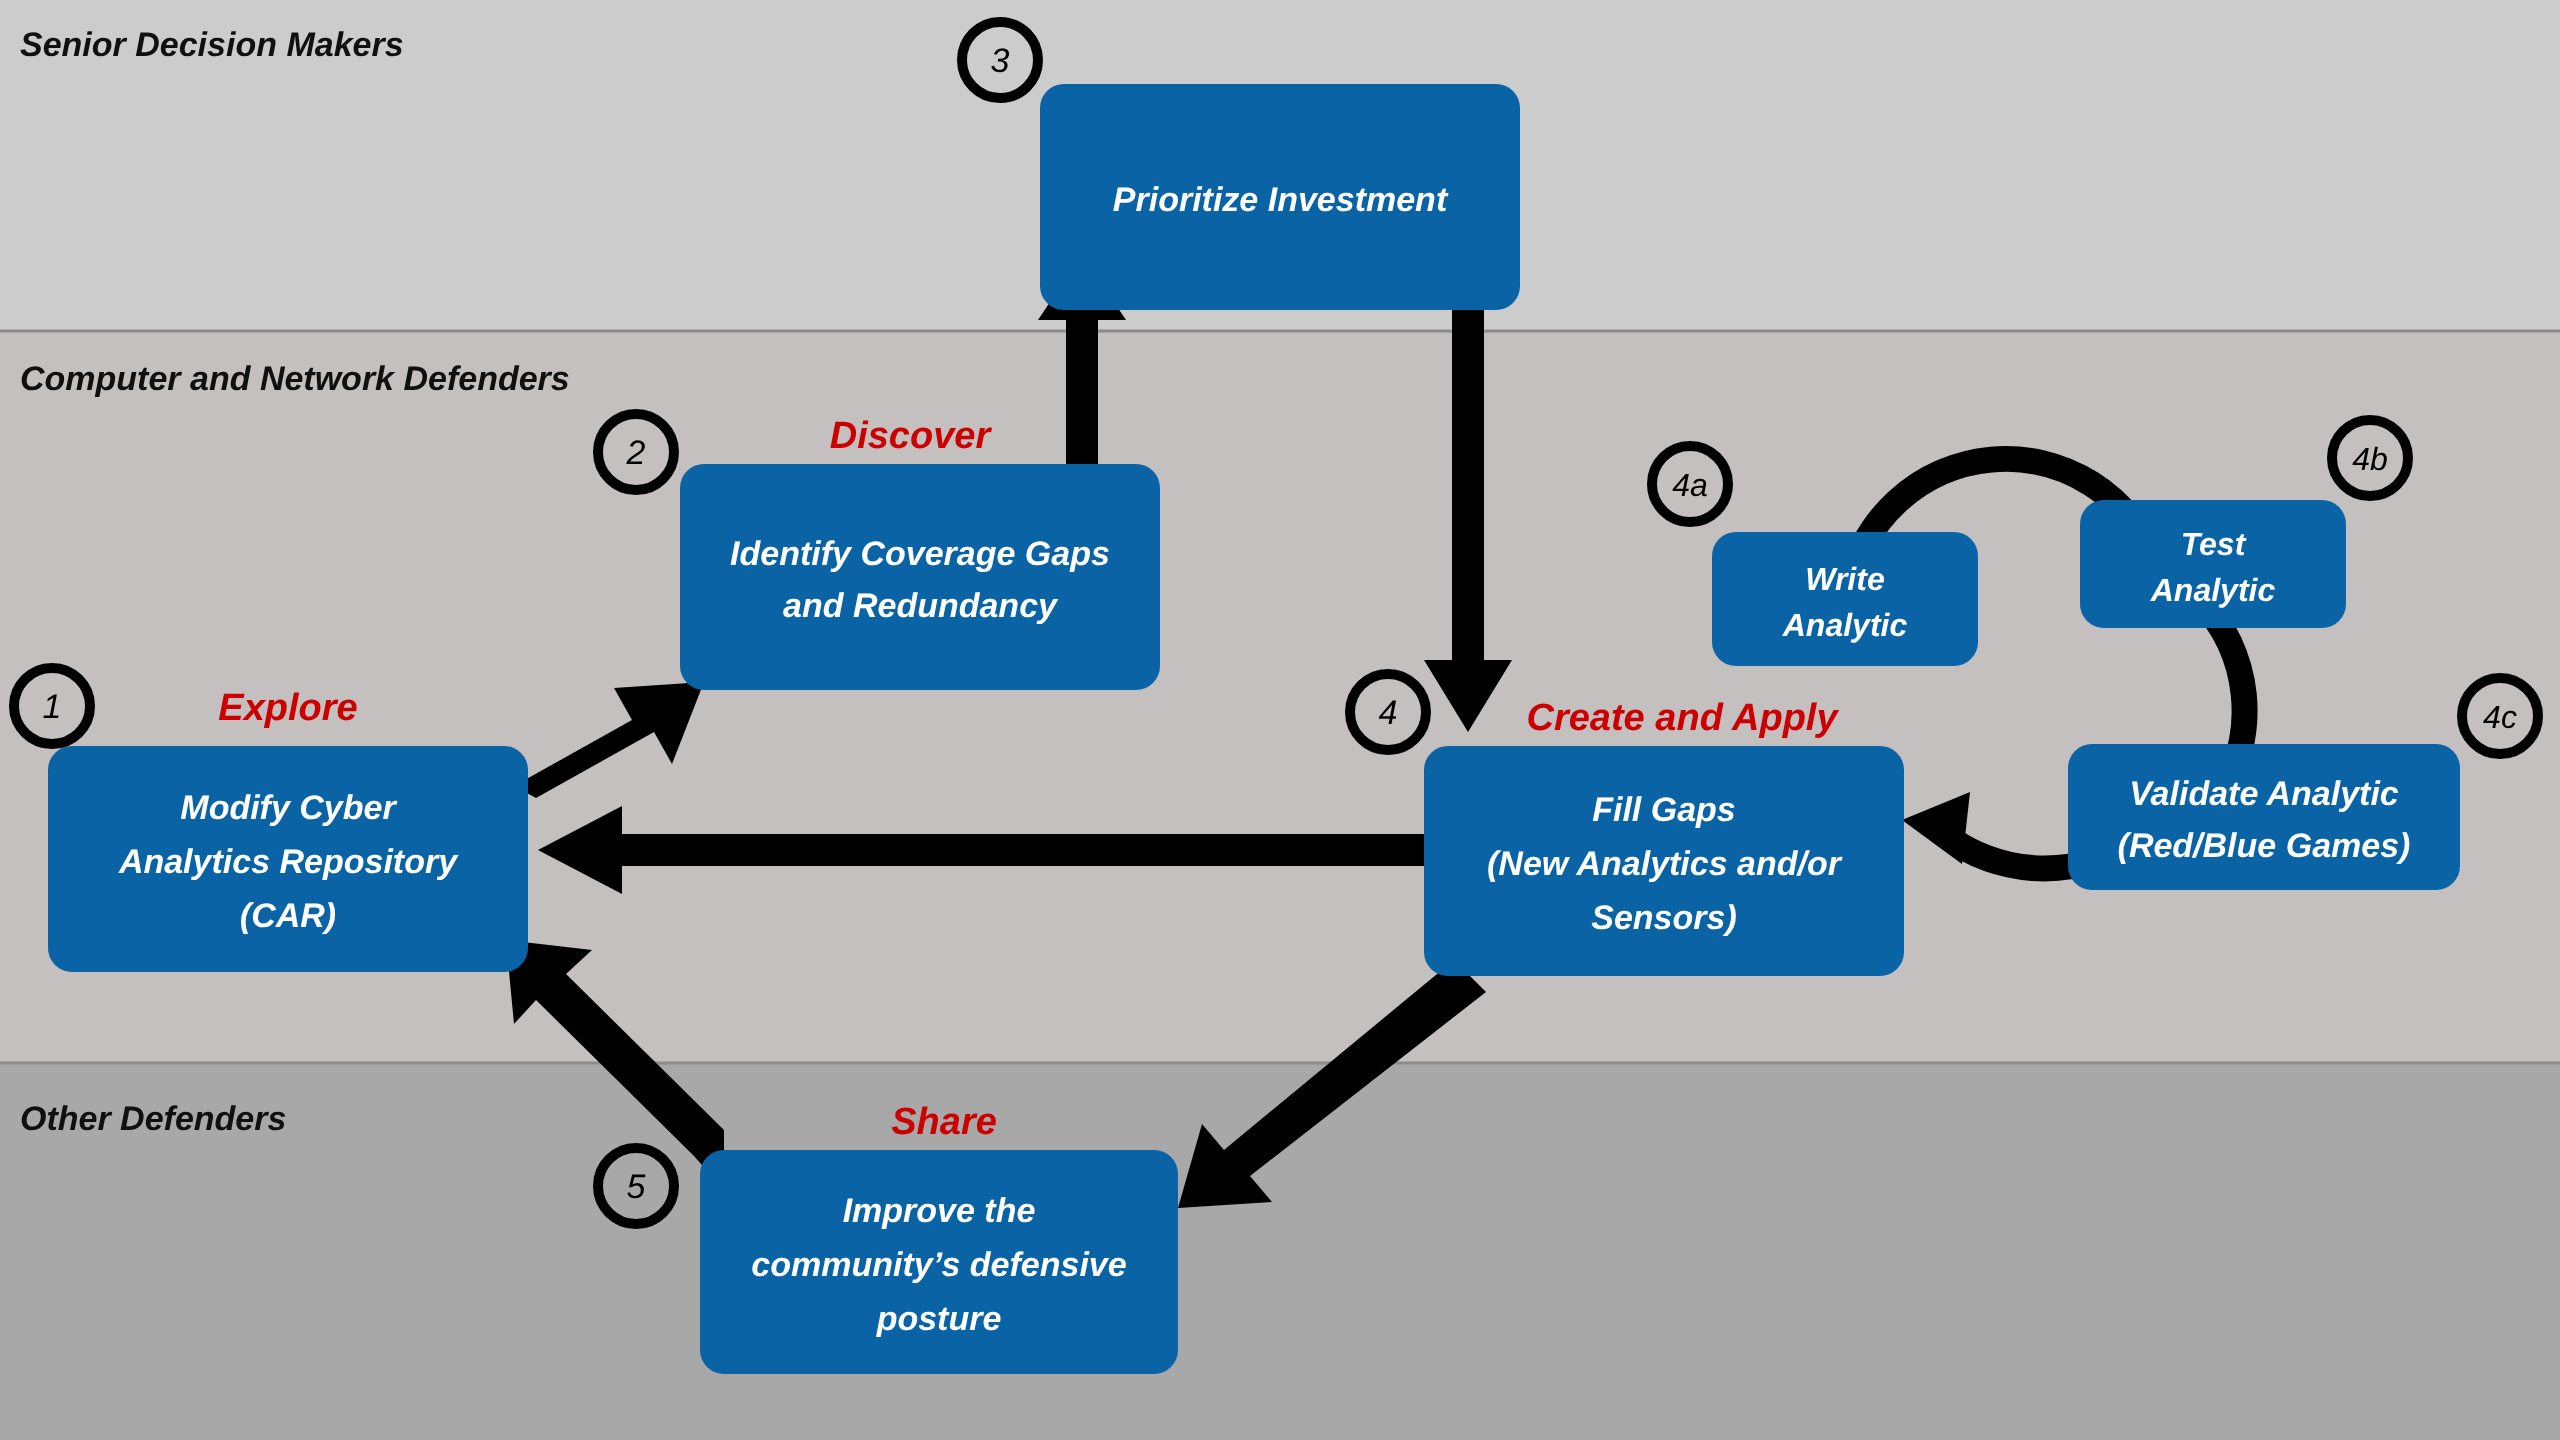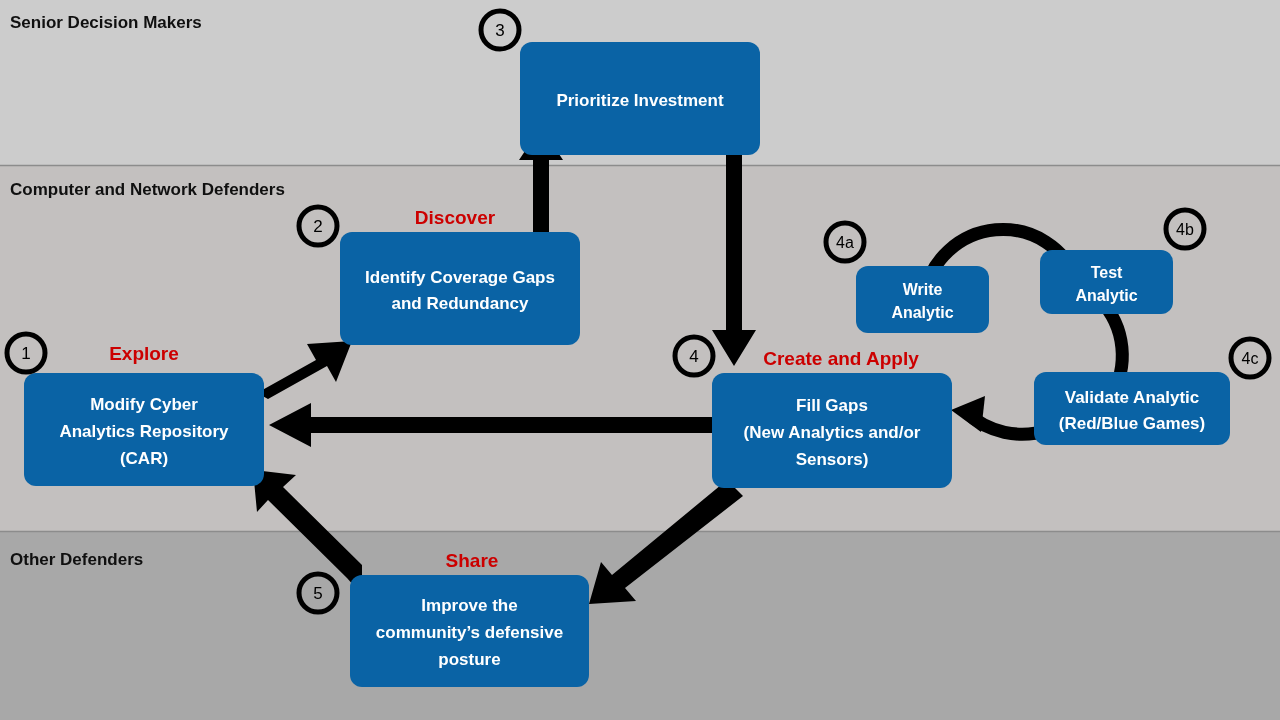--- a/index.html
+++ b/index.html
@@ -8,20 +8,21 @@
     padding: 0;
     background: #ffffff;
   }
   #stage {
     position: relative;
     width: 1280px;
     height: 720px;
     overflow: hidden;
     font-family: "Liberation Sans", sans-serif;
     background: #ffffff;
+    font-style: italic;
   }
   #stage svg { display: block; }
 
   .band-label {
     font-family: "Liberation Sans", sans-serif;
     font-size: 17px;
     font-weight: bold;
     fill: #101010;
   }
   .box-text {

